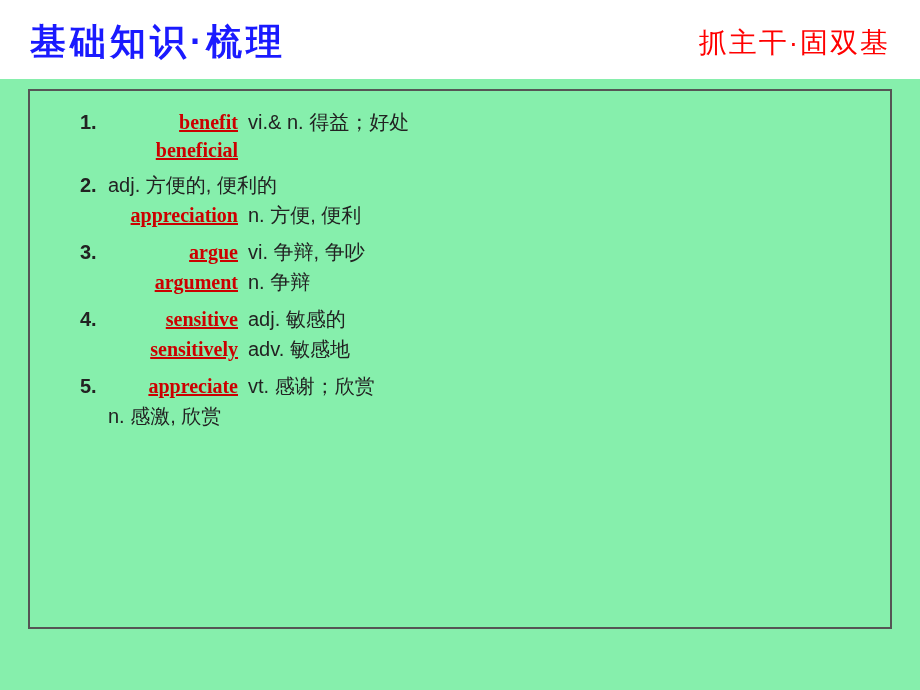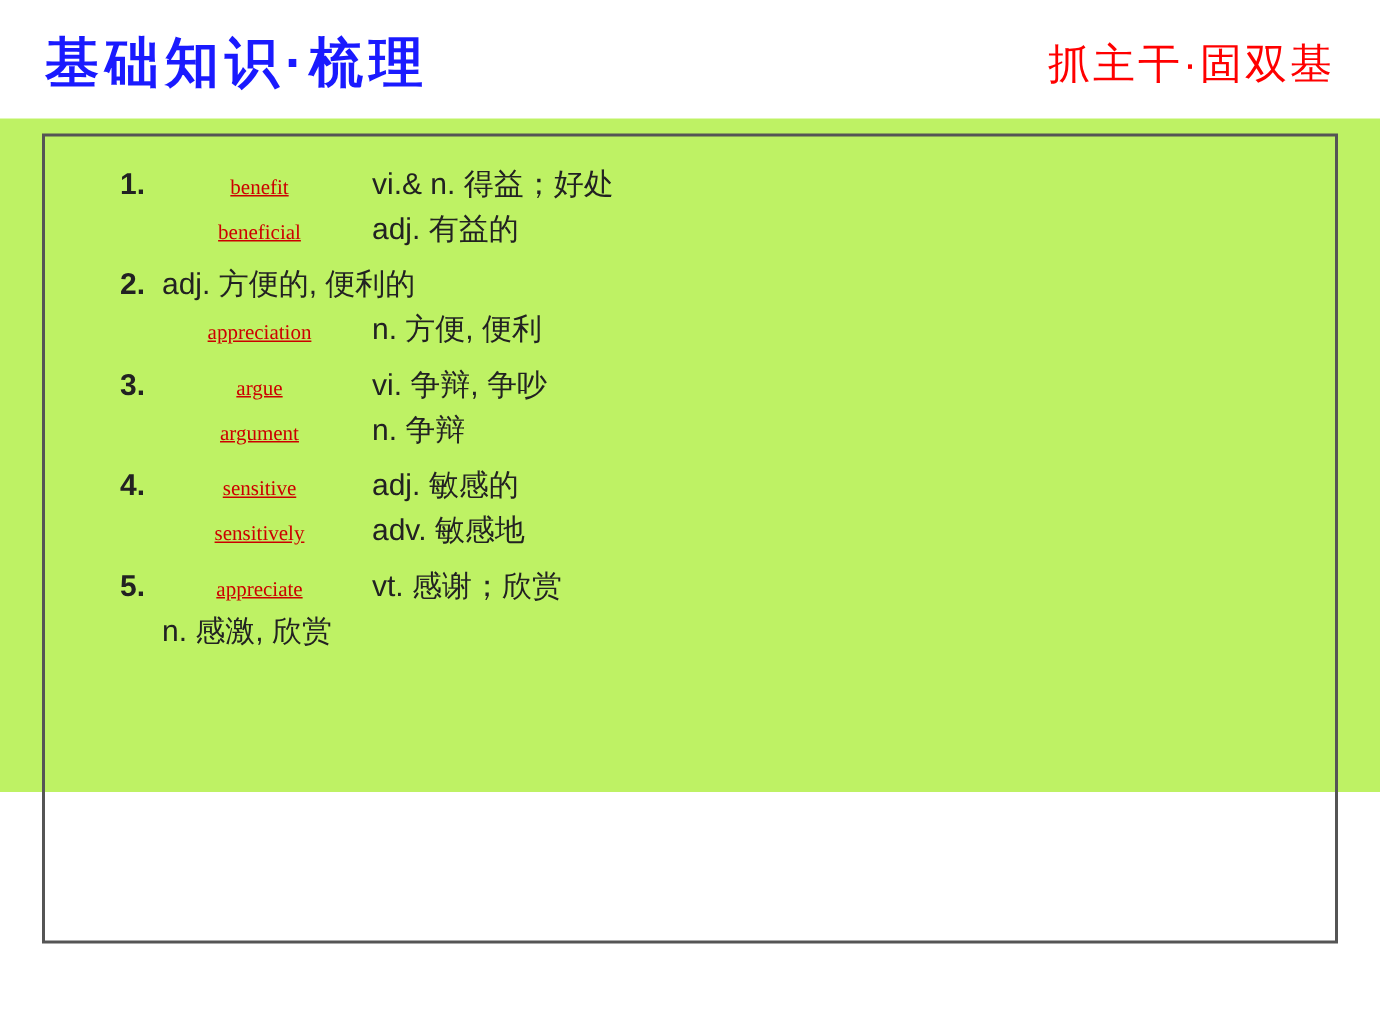--- a/index.html
+++ b/index.html
@@ -11,22 +11,22 @@
     body {
       width: 920px;
       height: 690px;
       background: #ffffff;
       font-family: "Microsoft YaHei", "SimHei", Arial, sans-serif;
       overflow: hidden;
     }
 
     .page {
       width: 920px;
-      height: 528px;
-      background: #bef264;
+      height: 690px;
+      background: #86efac;
       position: relative;
       padding: 0;
     }
 
     .header {
       display: flex;
       justify-content: space-between;
       align-items: center;
       padding: 18px 30px 12px 30px;
       background: #ffffff;
@@ -47,28 +47,29 @@
     }
 
     .content-box {
       margin: 10px 28px 20px 28px;
       border: 2px solid #555555;
       padding: 18px 20px 18px 50px;
       min-height: 540px;
     }
 
     .word {
-      font-size: 14px;
+      font-size: 20px;
       color: #cc0000;
       text-decoration: underline;
       font-family: "Times New Roman", "Georgia", serif;
       margin-right: 10px;
       min-width: 130px;
       display: inline-block;
-      text-align: center;
+      text-align: right;
+      font-weight: bold;
     }
 
     .definition {
       font-size: 20px;
       color: #222222;
       text-align: right;
     }
 
     .vocab-block {
       margin-bottom: 10px;
@@ -101,21 +102,20 @@
     <div id="vocab-container">
         <div class="vocab-block">
           <div class="item-line">
             <div class="num-col">1.</div>
             <span class="word">benefit</span>
             <span class="definition">vi.&amp; n. 得益；好处</span>
           </div>
           <div class="item-line">
             <div class="num-col"></div>
             <span class="word">beneficial</span>
-            <span class="definition">adj. 有益的</span>
           </div>
         </div>
         <div class="vocab-block">
           <div class="item-line">
             <div class="num-col">2.</div>
             <span class="definition">adj. 方便的, 便利的</span>
           </div>
           <div class="item-line">
             <div class="num-col"></div>
             <span class="word">appreciation</span>

